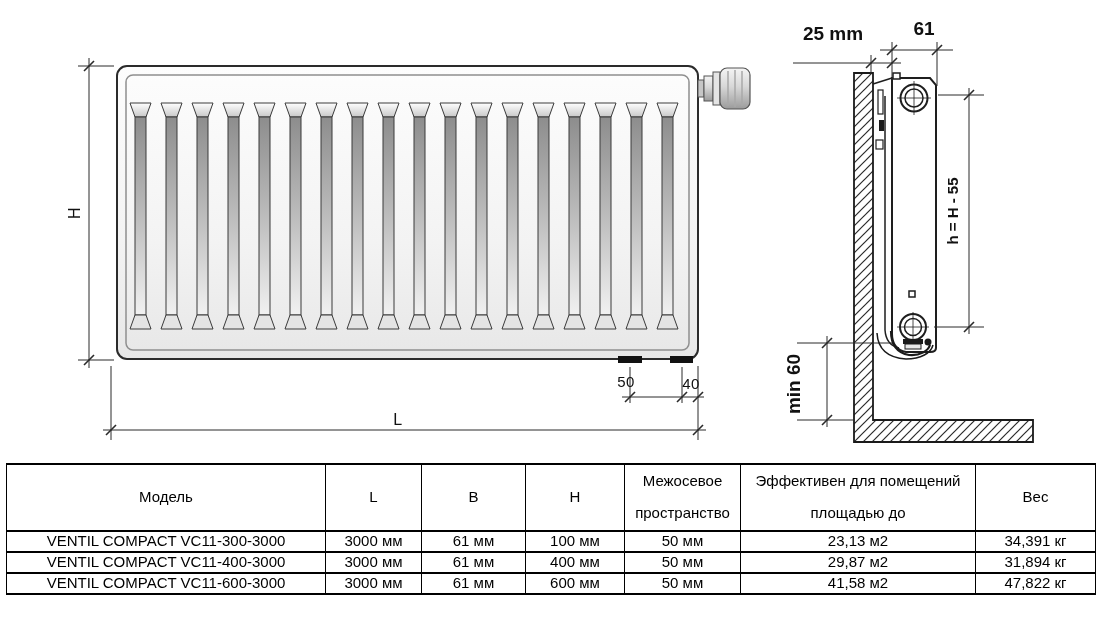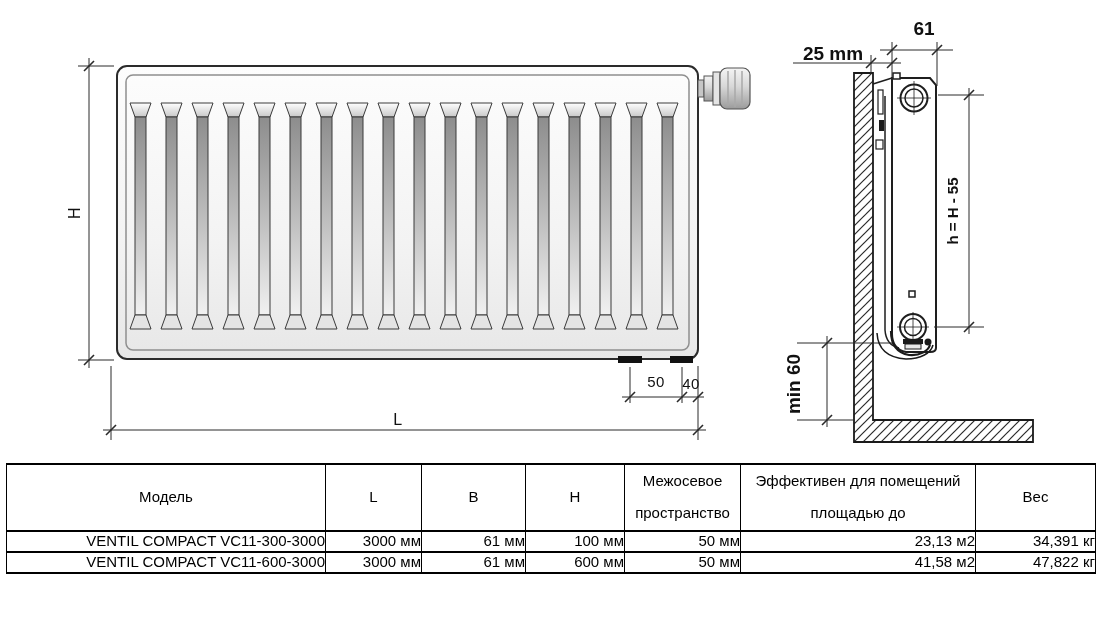--- a/index.html
+++ b/index.html
@@ -16,21 +16,21 @@
   .dimlabel.boldsm{font-weight:bold;font-size:15px;letter-spacing:0;}
   
   .spec-table{position:absolute;left:6px;top:463px;}
   table{border-collapse:collapse;table-layout:fixed;width:1089px;
         font-family:"Liberation Sans",sans-serif;font-size:15px;color:#000;}
   th,td{border-left:1px solid #000;border-right:1px solid #000;
         border-top:2px solid #000;border-bottom:2px solid #000;
         text-align:center;vertical-align:middle;padding:0;overflow:hidden;
         font-weight:400;}
   thead th{height:61px;line-height:2.15;}
-  tbody td{height:19px;line-height:1.05;text-align:right;}
+  tbody td{height:19px;line-height:1.05;}
 </style>
 </head>
 <body>
 
 <div class="stage">
 
   <div class="diagram">
     <svg width="1100" height="460" viewBox="0 0 1100 460">
       <defs>
         <linearGradient id="gBody" x1="0" y1="0" x2="0" y2="1">
@@ -191,23 +191,23 @@
         <g stroke="#2a2a2a" stroke-width="1">
           <line x1="827" y1="336" x2="827" y2="427"></line>
           <line x1="822" y1="348" x2="832" y2="338" stroke-width="1.6"></line>
           <line x1="822" y1="425" x2="832" y2="415" stroke-width="1.6"></line>
         </g>
       </g>
     </svg>
 
     <div class="dimlabel rot" style="left:75px;top:213px;">H</div>
     <div class="dimlabel" style="left:398px;top:420px;">L</div>
-    <div class="dimlabel small" style="left:656px;top:381px;">50</div>
+    <div class="dimlabel small" style="left:626px;top:381px;">50</div>
     <div class="dimlabel small" style="left:691px;top:383px;">40</div>
-    <div class="dimlabel bold" style="left:833px;top:54px;">25 mm</div>
+    <div class="dimlabel bold" style="left:833px;top:34px;">25 mm</div>
     <div class="dimlabel bold" style="left:908px;top:29px;margin-left:16px;">61</div>
     <div class="dimlabel rot boldsm" style="left:952px;top:211px;">h = H - 55</div>
     <div class="dimlabel rot bold" style="left:794px;top:384px;">min 60</div>
   </div>
 
   <div class="spec-table">
     <table>
       <colgroup>
         <col style="width:319px">
           <col style="width:96px">
@@ -232,20 +232,29 @@
           <tr>
             <td>VENTIL COMPACT VC11-300-3000</td>
             <td>3000 мм</td>
             <td>61 мм</td>
             <td>100 мм</td>
             <td>50 мм</td>
             <td>23,13 м2</td>
             <td>34,391 кг</td>
           </tr>
           <tr>
+            <td>VENTIL COMPACT VC11-400-3000</td>
+            <td>3000 мм</td>
+            <td>61 мм</td>
+            <td>400 мм</td>
+            <td>50 мм</td>
+            <td>29,87 м2</td>
+            <td>31,894 кг</td>
+          </tr>
+          <tr>
             <td>VENTIL COMPACT VC11-600-3000</td>
             <td>3000 мм</td>
             <td>61 мм</td>
             <td>600 мм</td>
             <td>50 мм</td>
             <td>41,58 м2</td>
             <td>47,822 кг</td>
           </tr>
         </tbody>
     </table>

